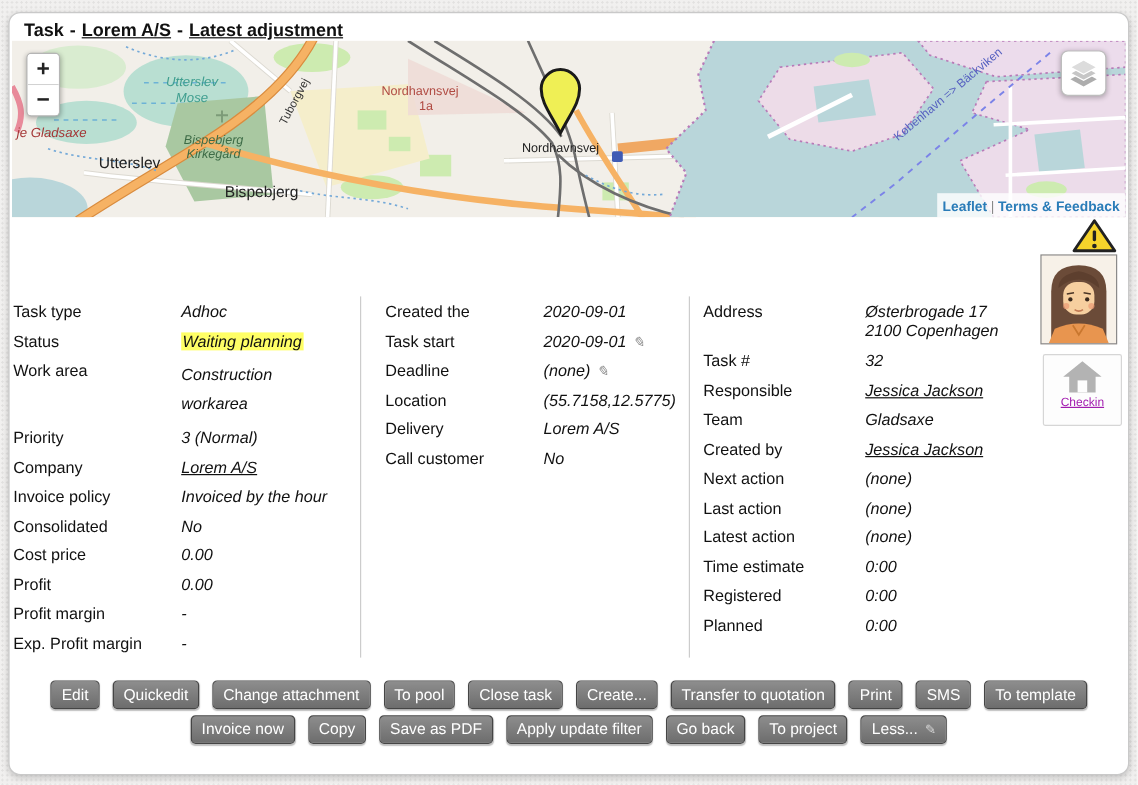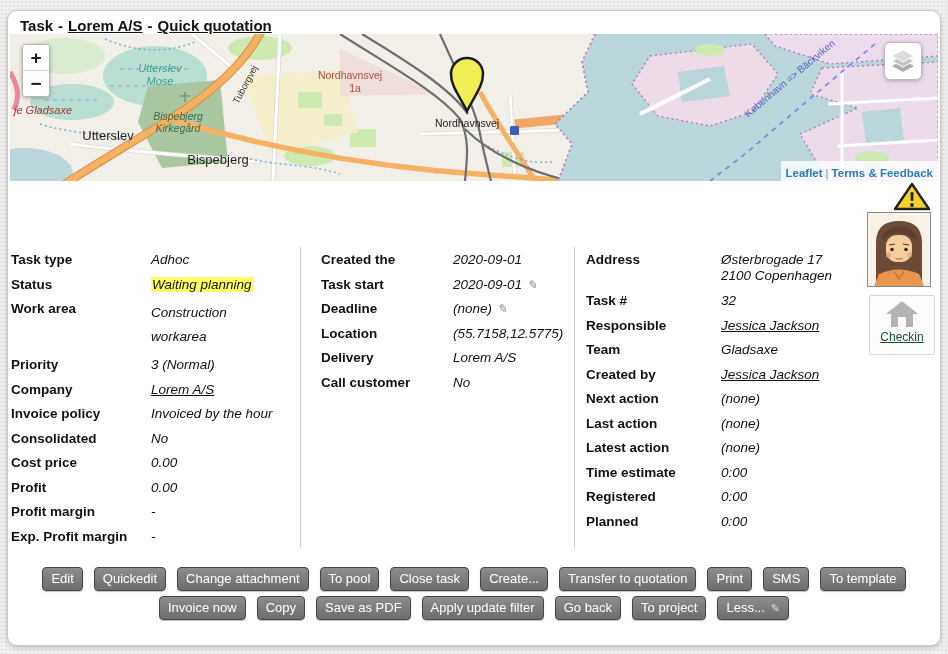--- a/index.html
+++ b/index.html
@@ -46,30 +46,30 @@
   .map-attrib .bar{color:#888;margin:0 3px;font-weight:normal;}
   
   .warn{position:absolute;right:8px;top:170px;}
   .avatar{position:absolute;right:9px;top:201px;width:62px;height:73px;border:1px solid #8a8a8a;overflow:hidden;background:#f7f1e8;}
   .checkin{
     position:absolute;right:5px;top:284px;width:64px;height:54px;
     border:1px solid #d6d6d6;border-radius:2px;background:#fdfdfd;
     display:flex;flex-direction:column;align-items:center;justify-content:flex-start;
     padding-top:4px;cursor:pointer;
   }
-  .checkin .clabel{font-size:12px;color:#14532d;text-decoration:underline;margin-top:2px;}
+  .checkin .clabel{font-size:10px;color:#a21caf;text-decoration:underline;margin-top:2px;}
   
   .vdiv{position:absolute;top:236px;height:301px;width:0;border-left:1px solid #ccc;}
   .vdiv1{left:292px;} .vdiv2{left:566px;}
   .col{position:absolute;top:241px;font-size:13.5px;}
   .col1{left:3px;width:284px;}
   .col2{left:313px;width:258px;}
   .col3{left:578px;width:278px;}
   .frow{display:flex;align-items:flex-start;margin-bottom:8px;line-height:16.5px;}
-  .flabel{font-weight:bold;flex:none;}
+  .flabel{font-weight:normal;flex:none;}
   .col1 .flabel{width:140px;} .col2 .flabel{width:132px;} .col3 .flabel{width:135px;}
   .fvalue{flex:1 1 auto;font-style:italic;}
   .hl{background:#ffff66;padding:0 1px;}
   .flink{color:#111;text-decoration:underline;cursor:pointer;}
   .pre{white-space:pre-line;}
   .row-workarea .fvalue{line-height:24px;}
   .row-workarea{margin-bottom:7px;}
   .row-priority{margin-top:8px;}
   .row-address{margin-bottom:9px;}
   .row-address .fvalue{line-height:16px;}
@@ -87,21 +87,21 @@
     box-shadow:0 1px 1px rgba(0,0,0,.25);
   }
   .btn .pencil2{color:#d9d9d9;font-size:11px;margin-left:6px;}
 </style>
 </head>
 <body>
 
 <div class="page">
 
   <div class="breadcrumb">
-    <span>Task</span><span class="sep">-</span><a class="crumb-link">Lorem A/S</a><span class="sep">-</span><a class="crumb-link">Quick quotation</a>
+    <span>Task</span><span class="sep">-</span><a class="crumb-link">Lorem A/S</a><span class="sep">-</span><a class="crumb-link">Latest adjustment</a>
   </div>
 
   <div class="map">
     <svg class="basemap" viewBox="0 0 928 147" preserveAspectRatio="none">
       <g>
         <rect x="0" y="0" width="928" height="147" fill="#f2efe9"></rect>
 
         <ellipse cx="55" cy="22" rx="40" ry="18" fill="#d9ecd0"></ellipse>
         <ellipse cx="250" cy="14" rx="32" ry="12" fill="#cdebb0"></ellipse>
         <ellipse cx="300" cy="122" rx="26" ry="10" fill="#cdebb0"></ellipse>

